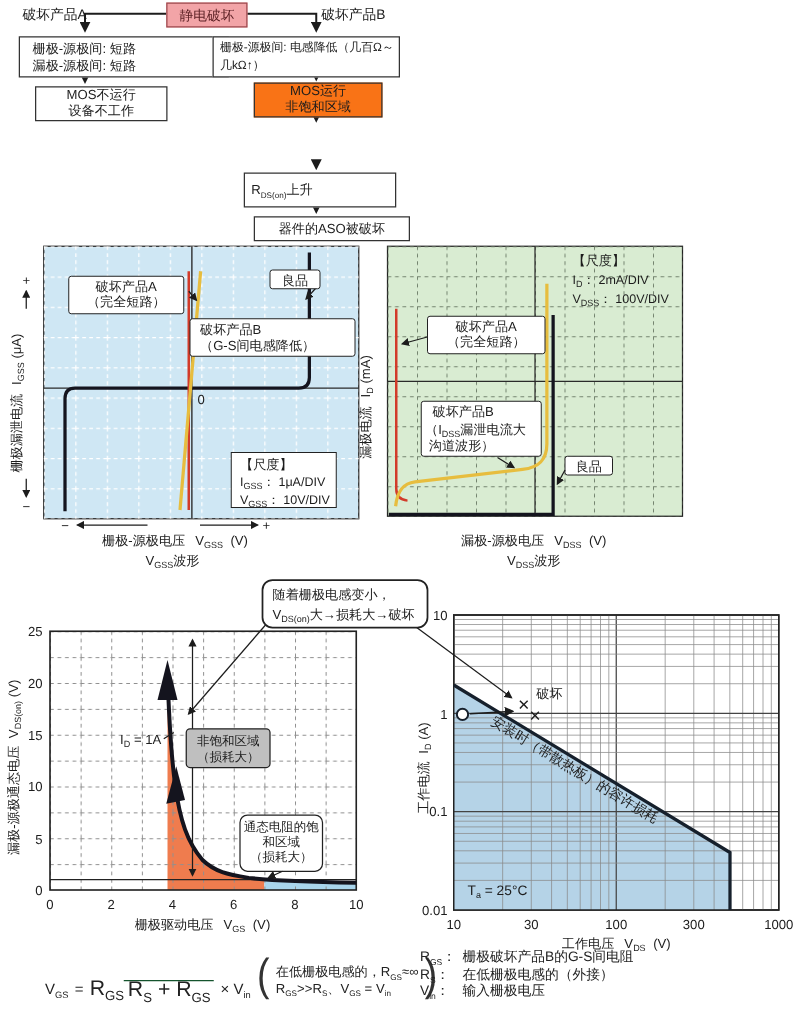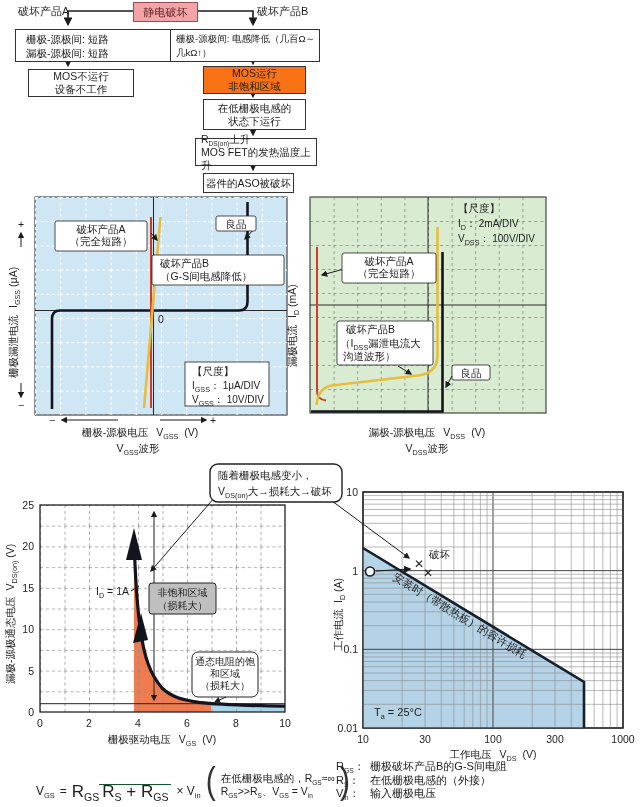--- a/index.html
+++ b/index.html
@@ -63,29 +63,24 @@
     <span>设备不工作</span>
   </div>
 
   <div class="box" style="left:170px;top:29px;width:150px;height:33px;font-size:9.5px;line-height:14px;padding-left:5px">
     <span>栅极-源极间: 电感降低（几百Ω～几kΩ↑）</span>
   </div>
   <div class="box center pink" style="left:203px;top:66px;width:103px;height:28px;line-height:13px">
     <span>MOS运行</span>
     <span>非饱和区域</span>
   </div>
-  <div class="box center" style="left:203px;top:99px;width:103px;height:31px;line-height:13px">
-    <span>在低栅极电感的</span>
-    <span>状态下运行</span>
-  </div>
   <div class="box" style="left:195px;top:138px;width:122px;height:28px;line-height:13px;padding-left:5px">
     <span><span>R</span><sub>DS(on)</sub><span>上升</span></span>
-    <span>MOS FET的发热温度上升</span>
-  </div>
-  <div class="box center" style="left:203px;top:173px;width:91px;height:20px">
+  </div>
+  <div class="box center" style="left:203px;top:173px;width:125px;height:20px">
     <span>器件的ASO被破坏</span>
   </div>
 
   <svg width="640" height="262" style="top:195px">
     <defs>
       <marker id="arrM" viewBox="0 0 10 10" refX="8" refY="5" markerWidth="6.5" markerHeight="6.5" orient="auto-start-reverse">
         <path d="M0,0 L10,5 L0,10 Z" fill="#1c1c1c"></path>
       </marker>
       <pattern id="gridBlue" patternUnits="userSpaceOnUse" x="35" y="2" width="25.2" height="24.2">
         <path d="M0.5,0 V24.2 M0,0.5 H25.2" stroke="#ffffff" stroke-width="1" stroke-dasharray="3,2.6" fill="none"></path>

